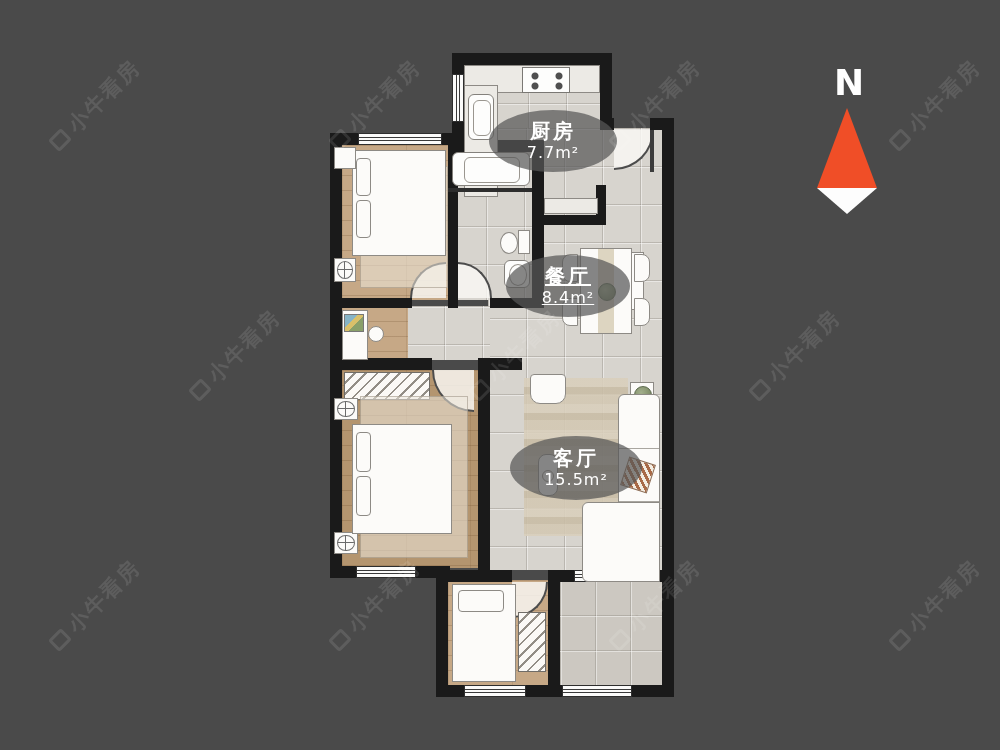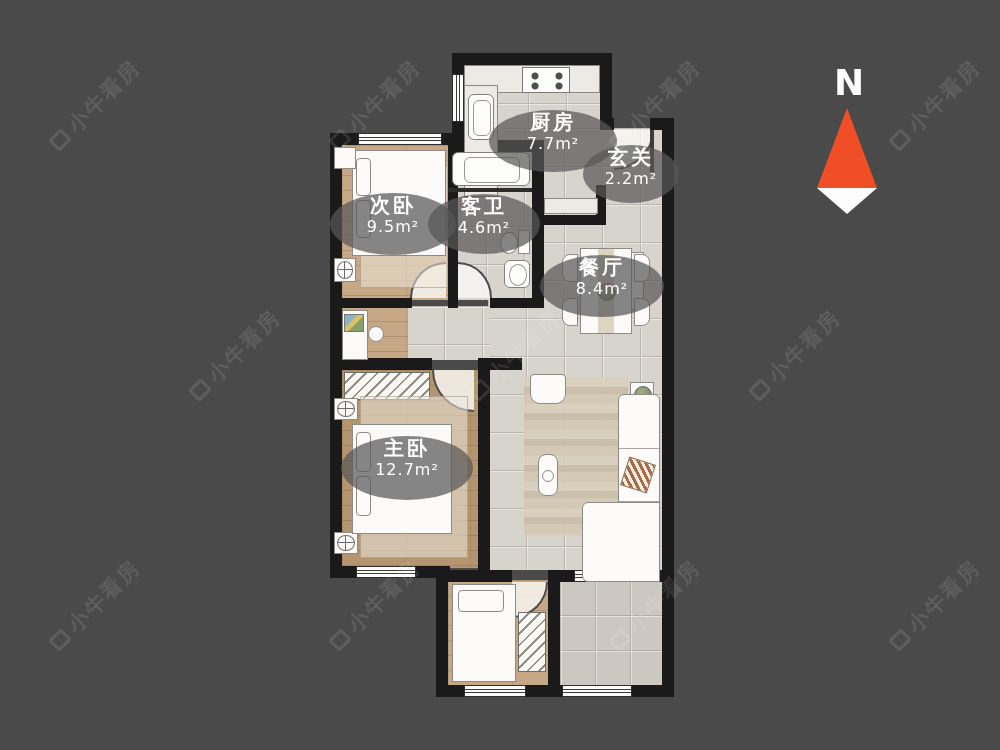--- a/index.html
+++ b/index.html
@@ -57,21 +57,21 @@
   .plant{position:absolute;border-radius:50%;border:1px solid #5c6a4e;
          background:radial-gradient(circle at 38% 35%,#a3af8c,#6e7d58);}
   .sofa-lines{background-image:linear-gradient(#a9a6a0,#a9a6a0),linear-gradient(#a9a6a0,#a9a6a0);
          background-repeat:no-repeat;background-size:100% 1px;background-position:0 33%,0 66%;}
   .pillow-striped{position:absolute;background:repeating-linear-gradient(45deg,#a96a47 0 3px,#f3ede2 3px 6px);
          border:1px solid #8a6a52;transform:rotate(18deg);box-sizing:border-box;}
   .art{position:absolute;border:1px solid #777;box-sizing:border-box;
        background:linear-gradient(135deg,#86b4c6 0 38%,#d9c06a 38% 58%,#8aa06a 58%);}
   
   .pill{position:absolute;transform:translate(-50%,-50%);background:rgba(88,88,88,.72);
-        border-radius:50%;display:flex;flex-direction:column;align-items:center;justify-content:flex-start;
+        border-radius:50%;display:flex;flex-direction:column;align-items:center;justify-content:center;
         color:#fff;text-align:center;z-index:30;}
   .pill-name{font-size:20px;font-weight:bold;letter-spacing:3px;line-height:1.2;white-space:nowrap;}
   .pill-area{font-size:16px;letter-spacing:1px;line-height:1.2;white-space:nowrap;}
   
   .compass-n{position:absolute;color:#fff;font-size:36px;font-weight:bold;z-index:40;}
   .tri-red{position:absolute;width:0;height:0;border-left:30px solid transparent;border-right:30px solid transparent;
            border-bottom:80px solid #f04e27;z-index:40;}
   .tri-white{position:absolute;width:0;height:0;border-left:30px solid transparent;border-right:30px solid transparent;
            border-top:26px solid #fdfdfd;z-index:40;}
   
@@ -198,39 +198,27 @@
   <div class="furn circle" style="left:542px;top:470px;width:12px;height:12px;"></div>
 
   <div class="furn" style="left:452px;top:584px;width:64px;height:98px;"></div>
   <div class="furn soft" style="left:458px;top:590px;width:46px;height:22px;"></div>
   <div class="hatch" style="left:518px;top:612px;width:28px;height:60px;"></div>
 
   <div class="pill" style="left:553px;top:141px;width:128px;height:62px;">
     <span class="pill-name">厨房</span>
     <span class="pill-area">7.7m²</span>
   </div>
-  <div class="pill" style="left:631px;top:174px;width:96px;height:58px;">
-    <span class="pill-name">玄关</span>
-    <span class="pill-area">2.2m²</span>
-  </div>
-  <div class="pill" style="left:393px;top:224px;width:126px;height:62px;">
-    <span class="pill-name">次卧</span>
-    <span class="pill-area">9.5m²</span>
-  </div>
-  <div class="pill" style="left:484px;top:224px;width:112px;height:60px;">
-    <span class="pill-name">客卫</span>
-    <span class="pill-area">4.6m²</span>
-  </div>
-  <div class="pill" style="left:602px;top:286px;width:124px;height:62px;">
+  <div class="pill" style="left:568px;top:286px;width:124px;height:62px;text-decoration:underline;">
     <span class="pill-name">餐厅</span>
     <span class="pill-area">8.4m²</span>
   </div>
-  <div class="pill" style="left:407px;top:468px;width:132px;height:64px;">
-    <span class="pill-name">主卧</span>
-    <span class="pill-area">12.7m²</span>
+  <div class="pill" style="left:576px;top:468px;width:132px;height:64px;">
+    <span class="pill-name">客厅</span>
+    <span class="pill-area">15.5m²</span>
   </div>
 
   <div class="compass-n" style="left:834px;top:62px;">N</div>
   <div class="tri-red" style="left:817px;top:108px;"></div>
   <div class="tri-white" style="left:817px;top:188px;"></div>
 
   <div class="wm" style="left:95px;top:105px;">
       <span class="wm-icon"></span>
       <span>小牛看房</span>
     </div>

